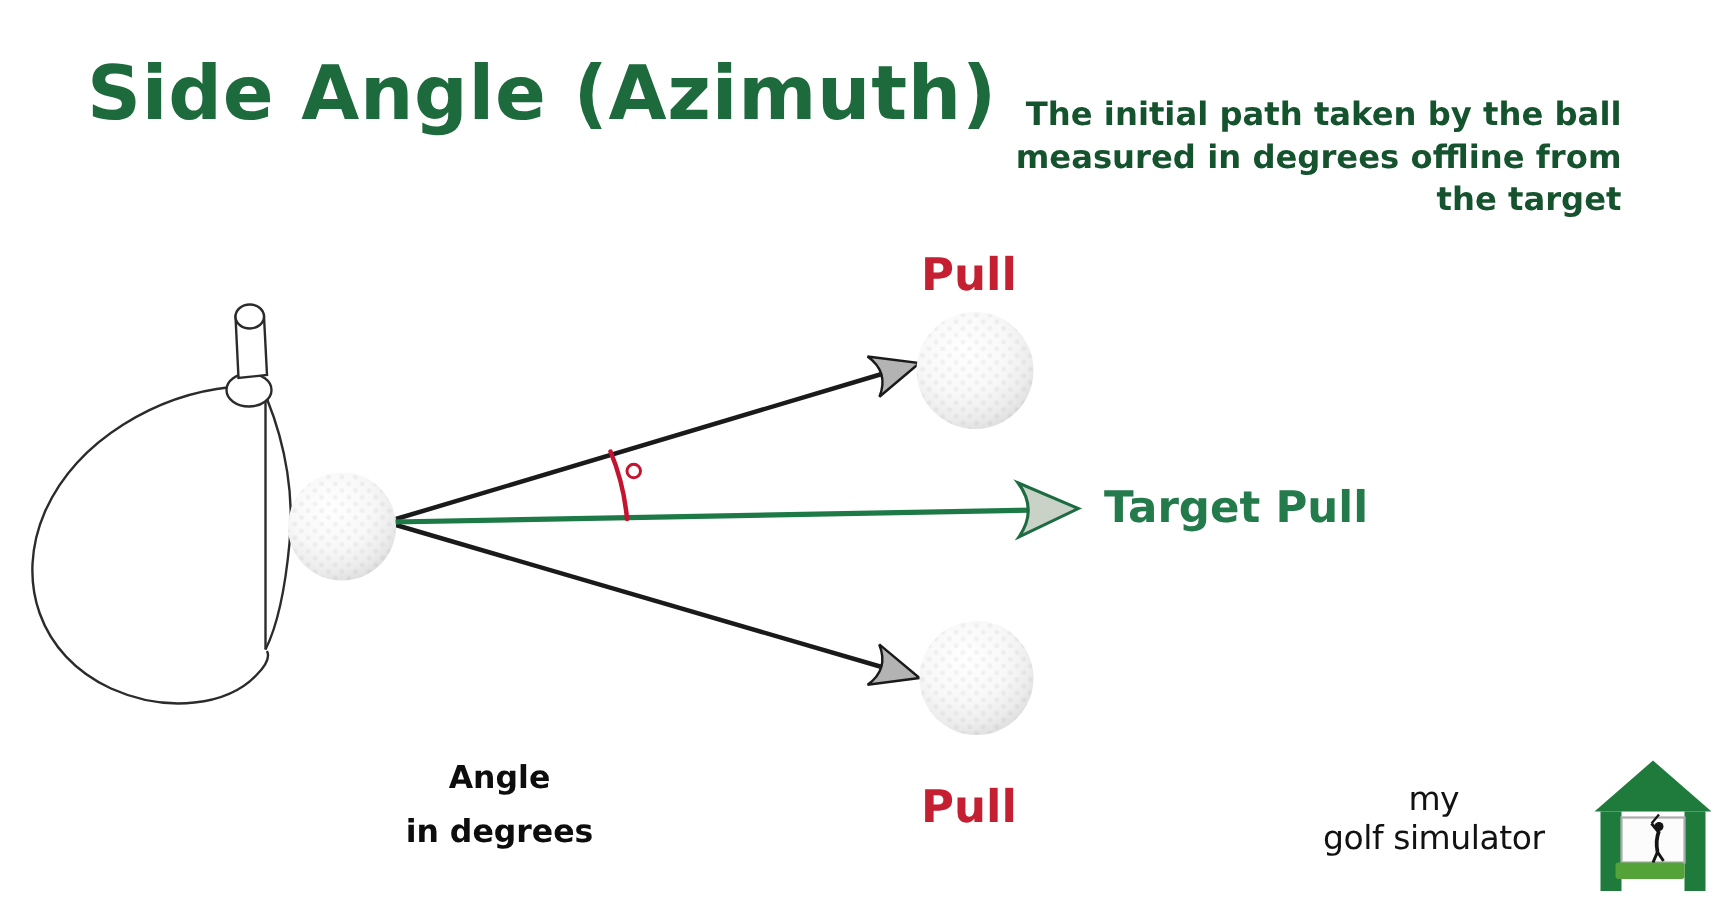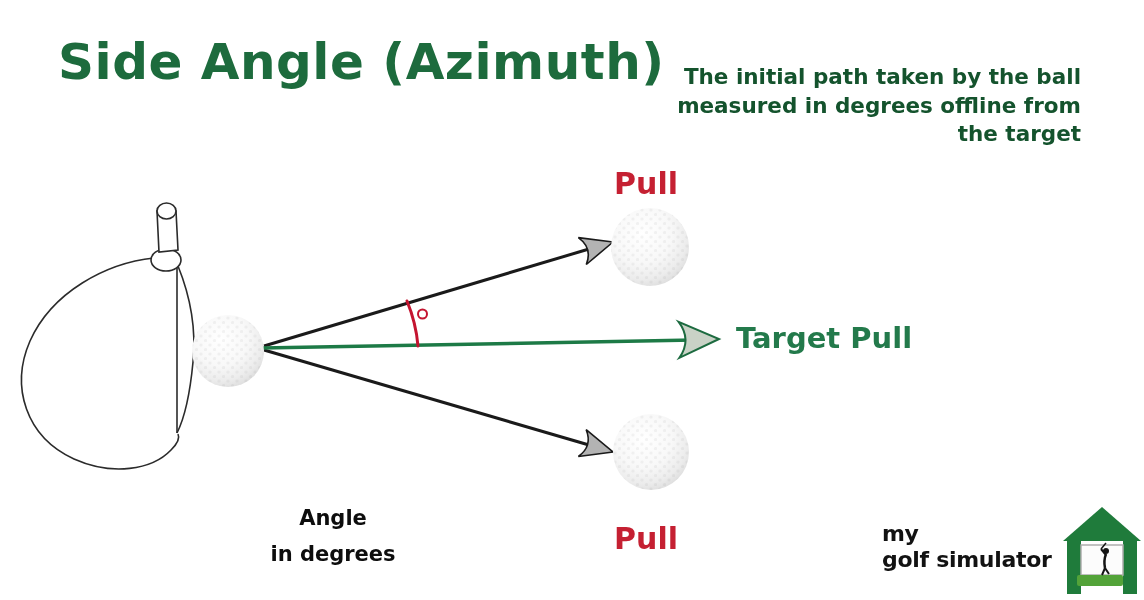--- a/index.html
+++ b/index.html
@@ -30,22 +30,23 @@
   .lbl-target{
     left:736px;top:321px;
     font-size:29px;font-weight:bold;color:#237a4b;
   }
   .lbl-angle{
     left:213px;top:500px;width:240px;text-align:center;
     font-size:21px;line-height:36px;font-weight:bold;color:#0d0d0d;
   }
   .logo-text{
     left:882px;top:521px;
-    font-size:22px;line-height:26px;font-weight:bold;letter-spacing:-.3px;
+    font-size:22px;line-height:26px;font-weight:normal;letter-spacing:-.3px;
     color:#121212;
+    text-align:center;
   }
   svg{display:block;}
   .diagram-svg{left:0;top:0;}
   .house-svg{left:1062px;top:506px;}
 </style>
 </head>
 <body>
 
 <div class="canvas">
 

